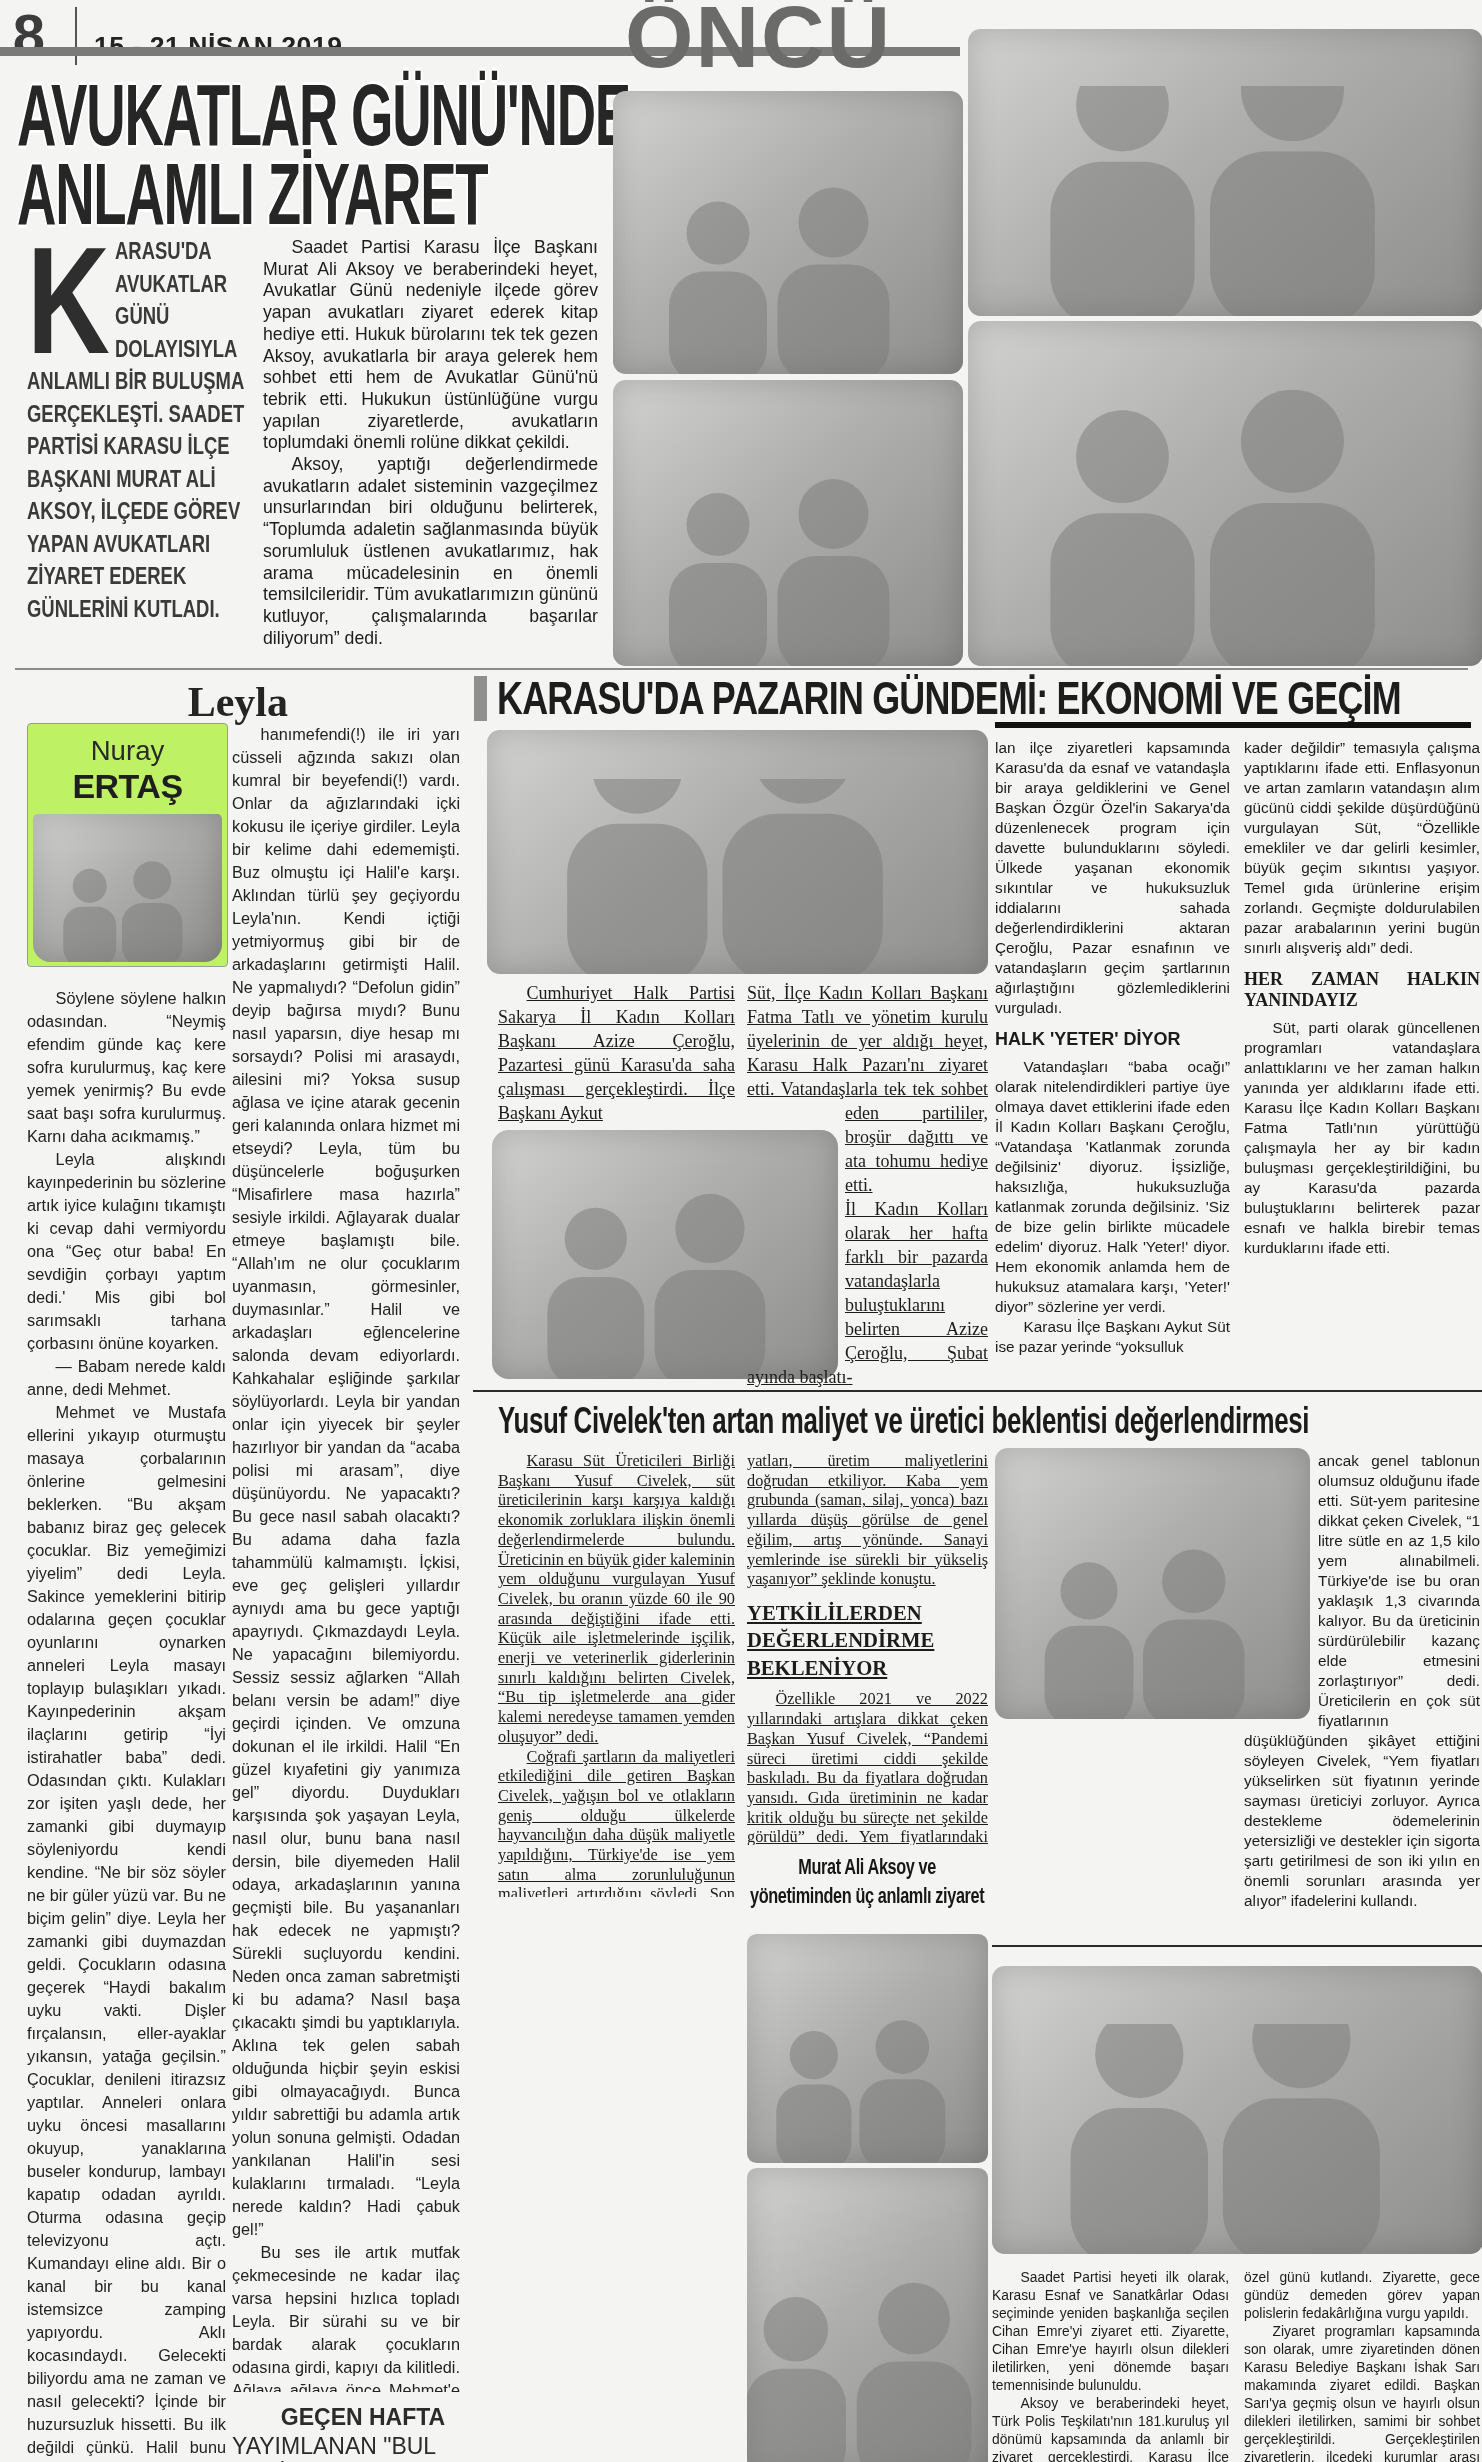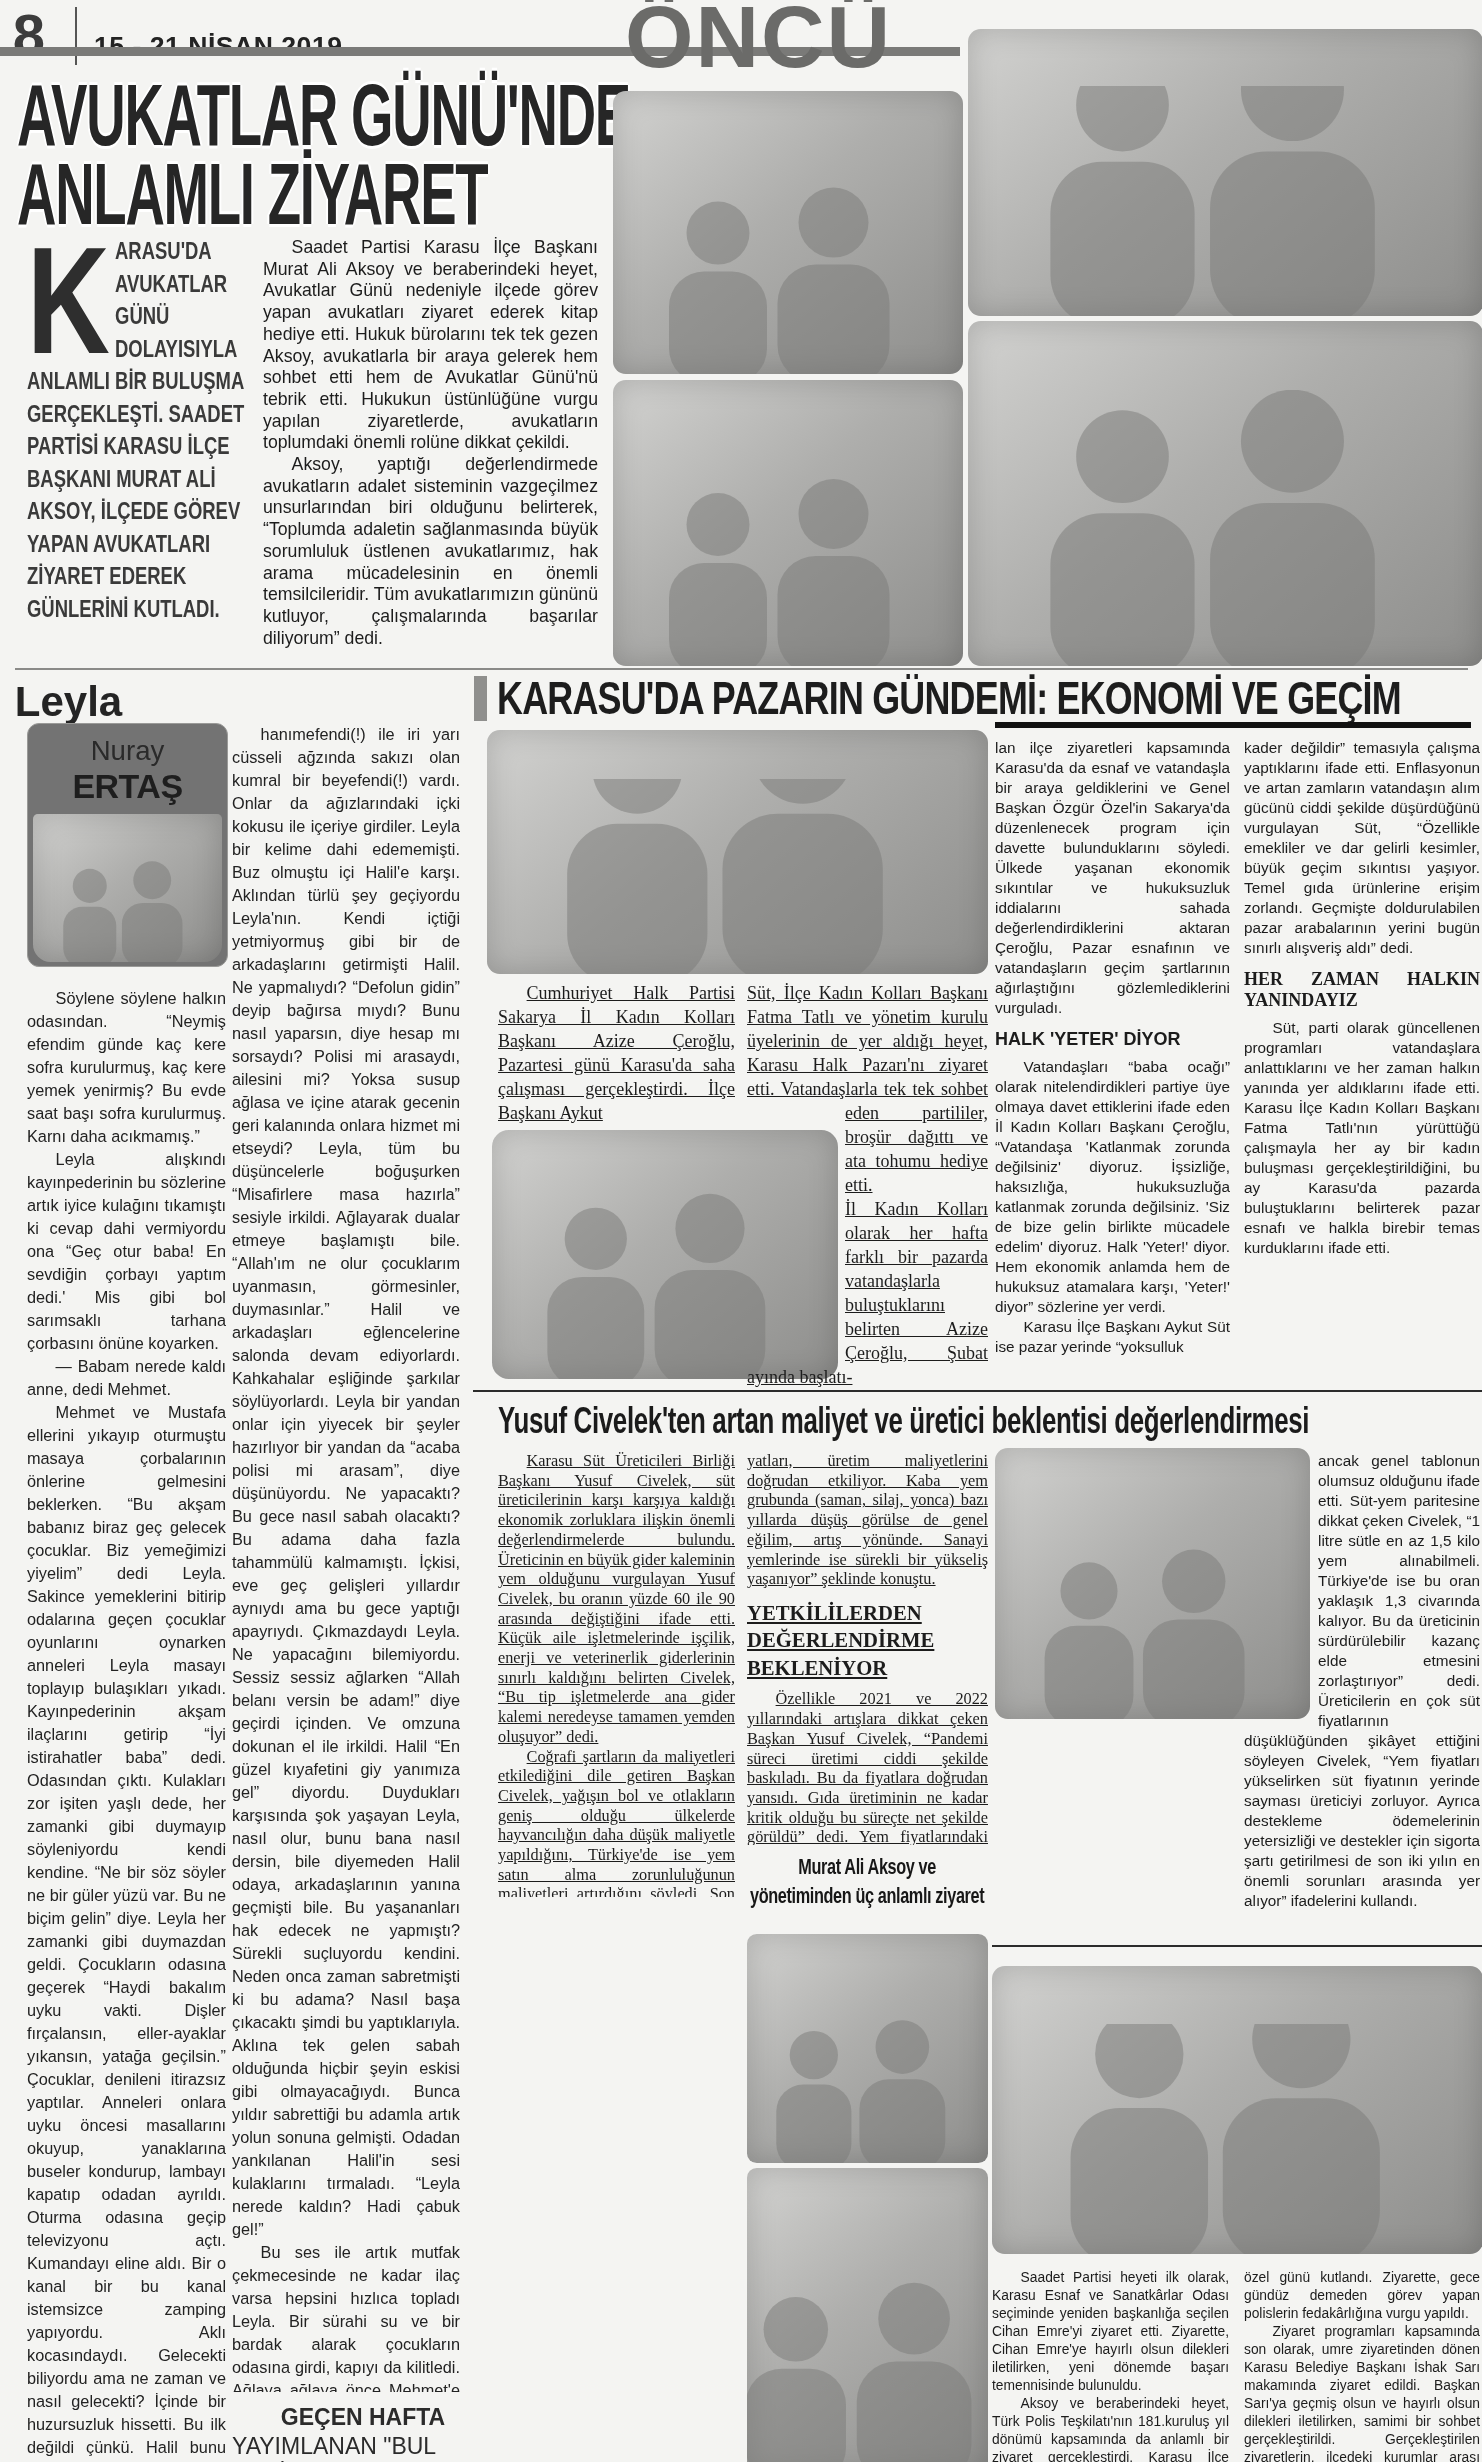--- a/index.html
+++ b/index.html
@@ -83,23 +83,23 @@
           <rect x="16" y="39" width="28" height="32" rx="10"></rect>
           <circle cx="63" cy="25" r="10"></circle>
           <rect x="47" y="37" width="32" height="34" rx="11"></rect>
         </svg>
       </div>
   </div>
 
   <div class="rule" style="left:14.8px;top:668px;width:1453px;height:1.5px;"></div>
 
   <div>
-    <div class="abs" style="left:14.8px;top:678px;width:446px;text-align:left;font-size:42px;font-weight:700;color:#242424;">Leyla</div>
-
-    <div class="abs" style="left:27px;top:723px;width:199px;height:242px;border:1.5px solid #9a9a98;border-radius:12px;background:#737373;">
+    <div class="abs" style="left:14.8px;top:678px;width:446px;text-align:center;font-size:42px;font-weight:700;color:#242424;font-family:Liberation Serif, serif;">Leyla</div>
+
+    <div class="abs" style="left:27px;top:723px;width:199px;height:242px;border:1.5px solid #9a9a98;border-radius:4px;background:#bef264;">
       <div style="text-align:center;margin-top:10.8px;font-size:27.6px;color:#2a2a2a;">Nuray</div>
       <div style="text-align:center;font-size:34px;font-weight:800;letter-spacing:-0.5px;color:#1e1e1e;">ERTAŞ BALCI</div>
       <div class="ph" style="left:4.9px;right:4.9px;bottom:3.9px;height:148px;border-radius:4.9px 4.9px 17.7px 17.7px;">
           <svg class="sil" viewBox="0 0 100 70" preserveAspectRatio="xMidYMax slice" aria-hidden="true">
             <circle cx="30" cy="28" r="9"></circle>
             <rect x="16" y="39" width="28" height="32" rx="10"></rect>
             <circle cx="63" cy="25" r="10"></circle>
             <rect x="47" y="37" width="32" height="34" rx="11"></rect>
           </svg>
         </div>

